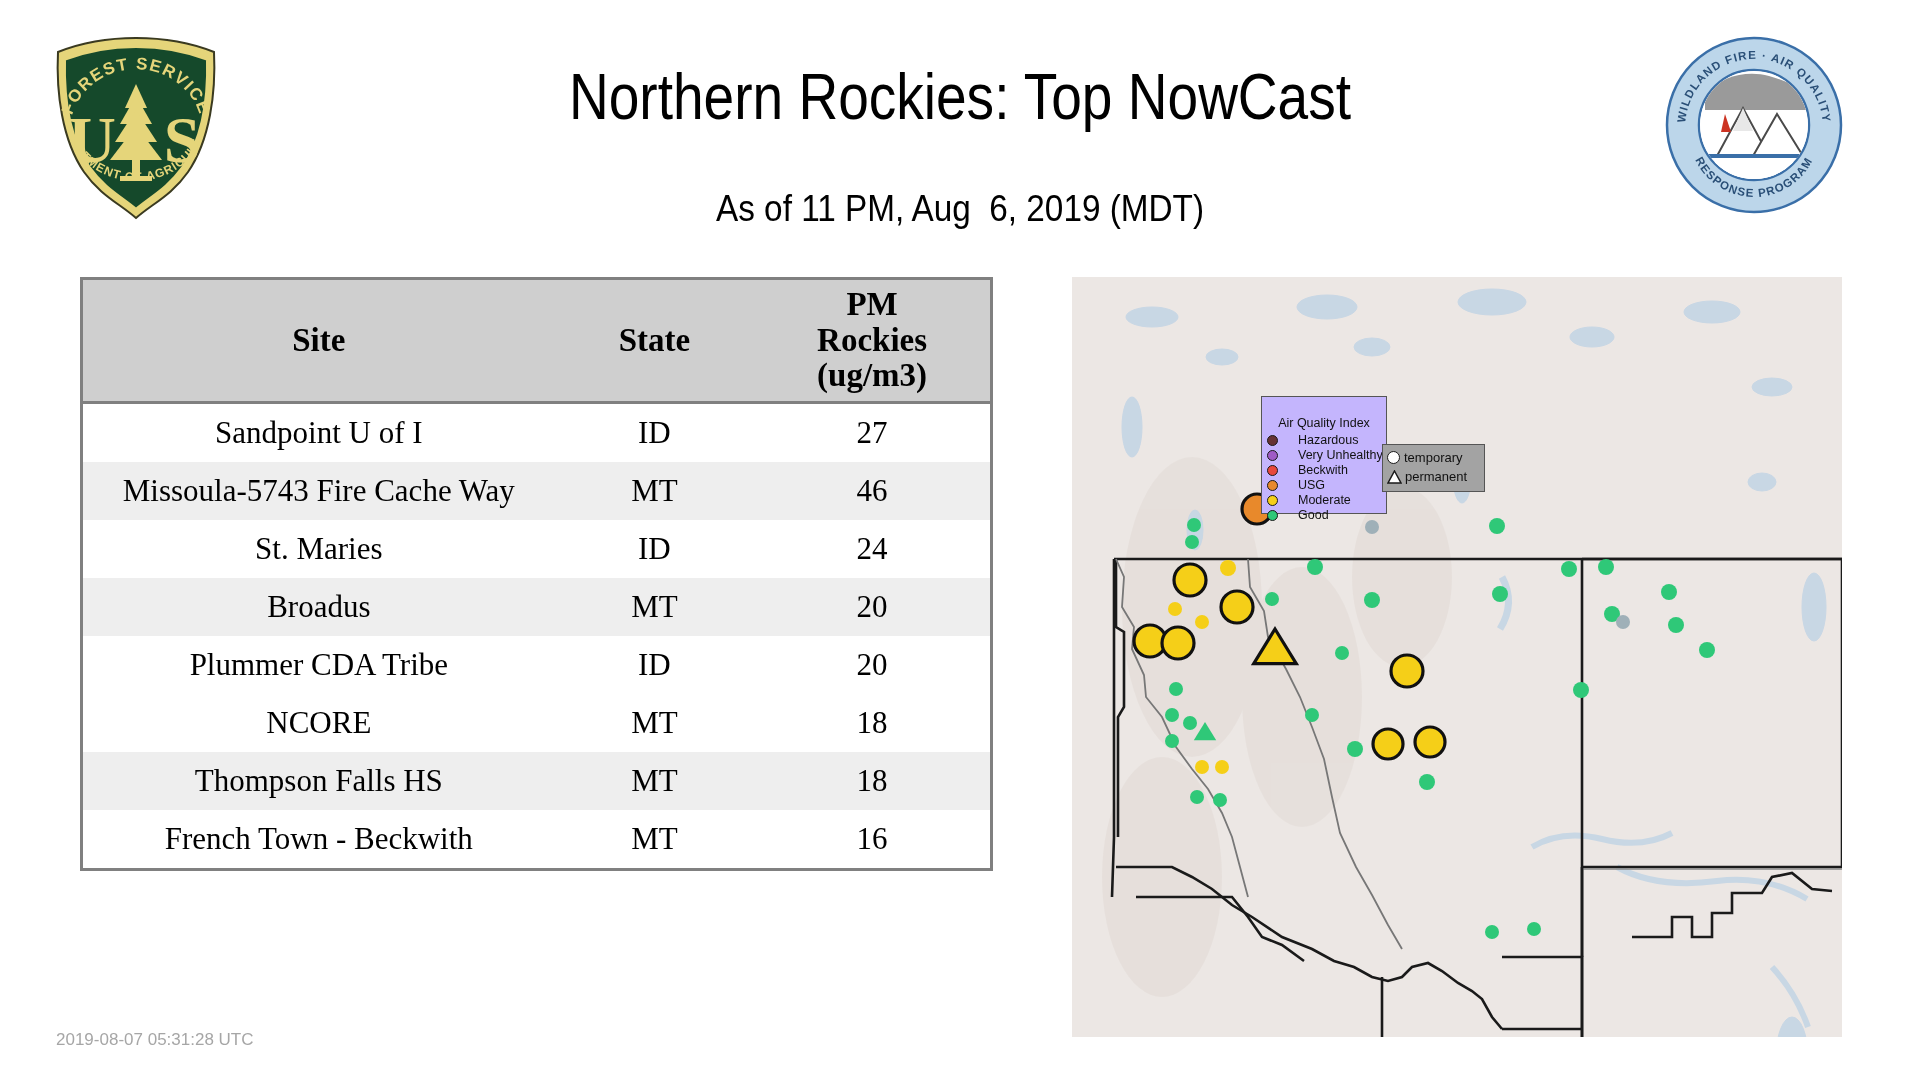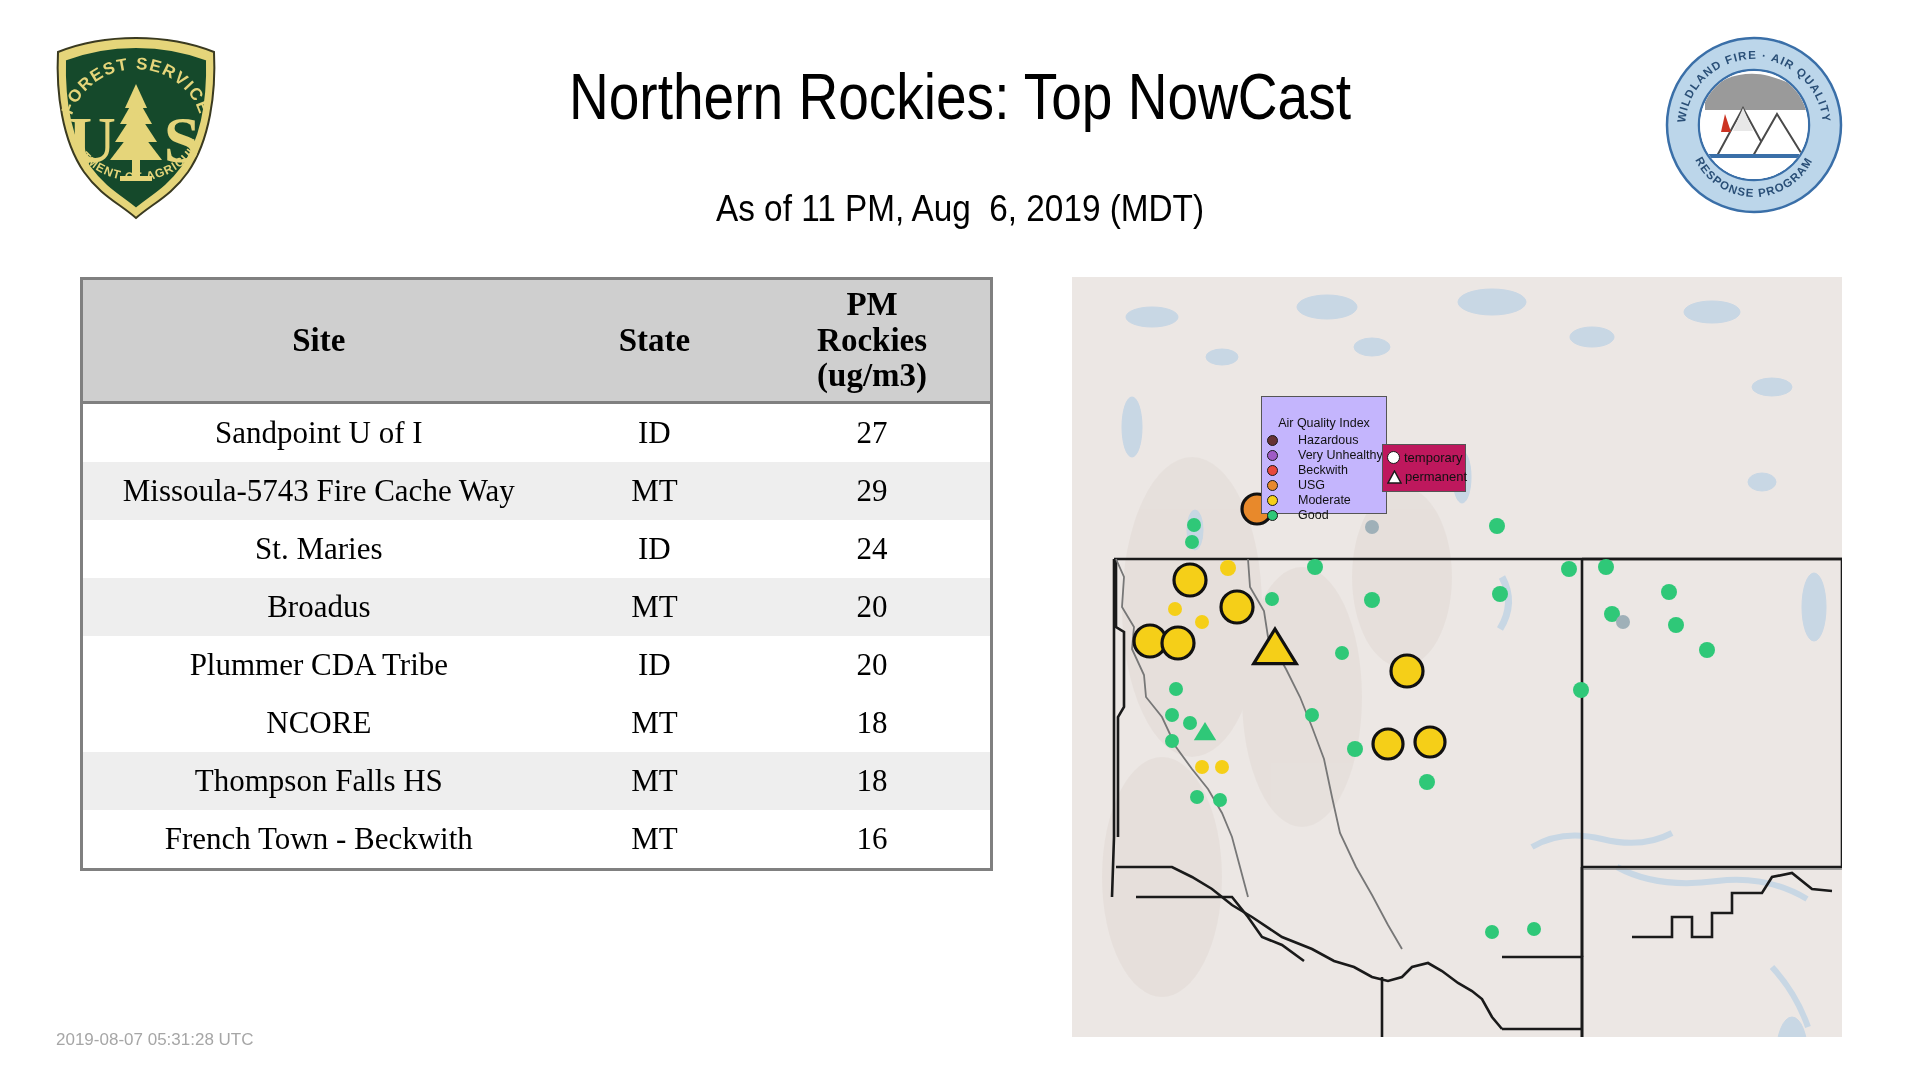--- a/index.html
+++ b/index.html
@@ -90,22 +90,22 @@
   .legend-aqi .dot{
     width:11px;height:11px;border-radius:50%;border:1px solid #1a1a1a;
     box-sizing:border-box;flex:0 0 auto;
   }
   .legend-aqi .lg-label{
     font-family:"Liberation Sans",sans-serif;font-size:12.5px;color:#111;
     white-space:nowrap;
   }
 
   .legend-type{
-    position:absolute;left:1382px;top:444px;width:84px;height:48px;
-    background:#be185d;border:1px solid #555;box-sizing:border-box;
+    position:absolute;left:1382px;top:444px;width:103px;height:48px;
+    background:#a3a3a3;border:1px solid #555;box-sizing:border-box;
     padding:3px 4px;
   }
   .legend-type .lt-row{display:flex;align-items:center;gap:4px;height:19px;}
   .legend-type .lt-label{
     font-family:"Liberation Sans",sans-serif;font-size:13px;color:#111;
     white-space:nowrap;line-height:1;
   }
   .sym-circle{
     width:13px;height:13px;border-radius:50%;border:1.6px solid #1a1a1a;
     background:#fff;box-sizing:border-box;flex:0 0 auto;
@@ -214,21 +214,21 @@
       </thead>
       <tbody id="tbody">
           <tr class="plain">
             <td>Sandpoint U of I</td>
             <td>ID</td>
             <td>27</td>
           </tr>
           <tr class="alt">
             <td>Missoula-5743 Fire Cache Way</td>
             <td>MT</td>
-            <td>29</td>
+            <td>46</td>
           </tr>
           <tr class="plain">
             <td>St. Maries</td>
             <td>ID</td>
             <td>24</td>
           </tr>
           <tr class="alt">
             <td>Broadus</td>
             <td>MT</td>
             <td>20</td>

